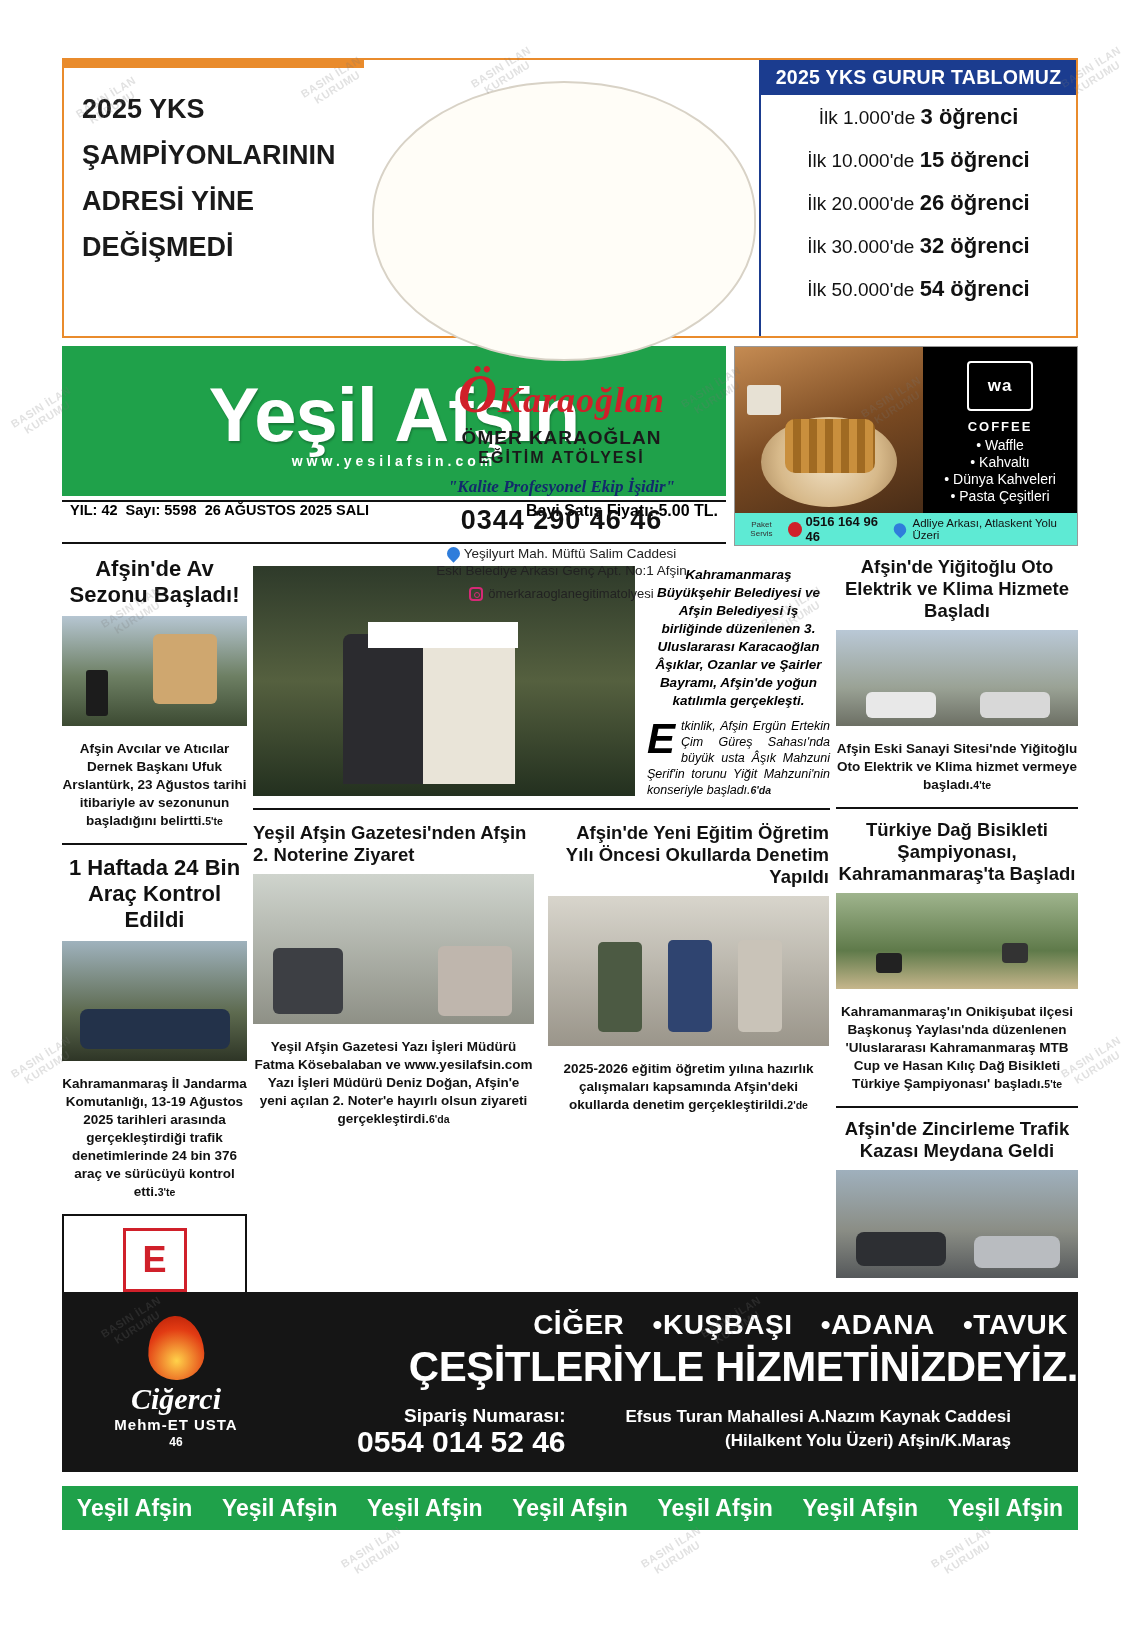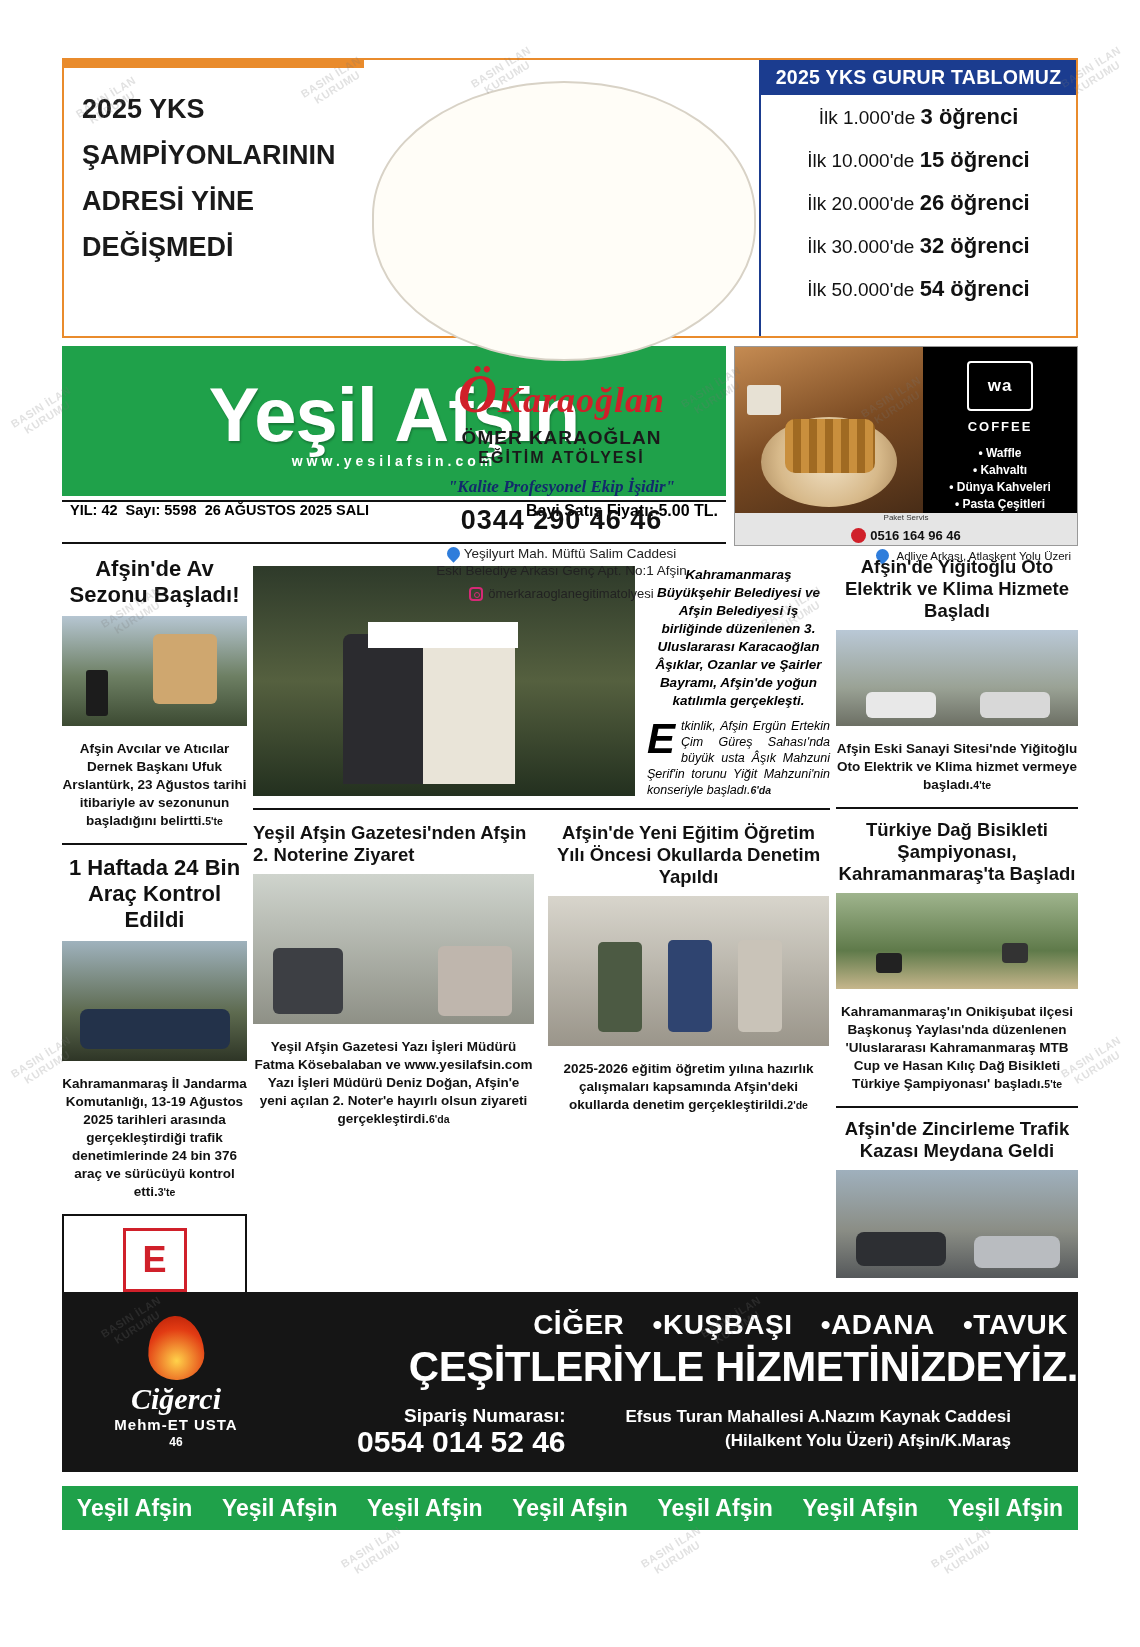--- a/index.html
+++ b/index.html
@@ -36,22 +36,22 @@
   .masthead h1{margin:0;color:#fff;font-size:76px;font-weight:bold;letter-spacing:-1px;line-height:84px;text-shadow:1px 2px 2px rgba(0,0,0,.25);}
   .masthead .url{color:#fff;font-size:14px;letter-spacing:4px;font-weight:bold;margin-top:-4px;}
   .coffeead{position:absolute;left:734px;top:346px;width:344px;height:200px;border:1px solid #999;box-sizing:border-box;background:#111;display:flex;}
   .coffee-img{width:188px;height:100%;background:linear-gradient(160deg,#c58b52,#7a4a22 45%,#3a2414);position:relative;overflow:hidden;}
   .coffee-img .plate{position:absolute;left:26px;top:70px;width:136px;height:90px;background:radial-gradient(circle at 50% 45%,#f2e3c8,#d7b98a 60%,#a8865a);border-radius:50%;}
   .coffee-img .waffle{position:absolute;left:50px;top:72px;width:90px;height:54px;background:repeating-linear-gradient(90deg,#c98f3d 0 8px,#a06a22 8px 16px),repeating-linear-gradient(0deg,#c98f3d 0 8px,#a06a22 8px 16px);border-radius:10px;}
   .coffee-img .cup{position:absolute;left:12px;top:38px;width:34px;height:30px;background:#e7e1d4;border-radius:3px;}
   .coffee-right{flex:1;background:#000;color:#fff;text-align:center;padding-top:14px;box-sizing:border-box;}
   .wa-logo{width:62px;height:46px;margin:0 auto;border:2px solid #fff;border-radius:4px;display:flex;align-items:center;justify-content:center;font-size:17px;font-weight:bold;letter-spacing:1px;}
   .coffee-ttl{font-size:13px;font-weight:bold;letter-spacing:2px;margin-top:8px;}
-  .coffee-list{font-size:12px;line-height:17px;margin-top:11px;font-weight:bold;}
-  .coffee-bottom{position:absolute;left:734px;top:513px;width:344px;height:33px;background:#e5e5e5;border:1px solid #999;border-top:0;box-sizing:border-box;display:flex;align-items:center;font-size:11.5px;color:#111;padding:0 6px;gap:6px;flex-direction:column;}
+  .coffee-list{font-size:14px;line-height:17px;margin-top:3px;font-weight:normal;}
+  .coffee-bottom{position:absolute;left:734px;top:513px;width:344px;height:33px;background:#5eead4;border:1px solid #999;border-top:0;box-sizing:border-box;display:flex;align-items:center;font-size:11.5px;color:#111;padding:0 6px;gap:6px;}
   .pkt{font-size:8px;line-height:9px;color:#333;text-align:center;}
   .phone-badge{display:flex;align-items:center;gap:4px;font-weight:bold;font-size:13px;}
   .phone-dot{width:15px;height:15px;border-radius:50%;background:#d0202a;}
 
   
   .infobar{position:absolute;left:62px;top:500px;width:664px;height:44px;border-top:2px solid #111;border-bottom:2px solid #111;display:flex;align-items:flex-start;justify-content:space-between;padding:0 8px;box-sizing:border-box;font-size:14.5px;font-weight:bold;}
   .infobar .price{font-size:16px;}
 
   
   .col-left{position:absolute;left:62px;top:556px;width:185px;}
@@ -274,21 +274,21 @@
     <div class="midrow">
       <div class="cell">
         <h3 class="hl sm" style="text-align:left;">Yeşil Afşin Gazetesi'nden Afşin 2. Noterine Ziyaret</h3>
         <div class="ph notary">
             <div class="d1"></div>
             <div class="d2"></div>
           </div>
         <p class="body"><span>Yeşil Afşin Gazetesi Yazı İşleri Müdürü Fatma Kösebalaban ve www.yesilafsin.com Yazı İşleri Müdürü Deniz Doğan, Afşin'e yeni açılan 2. Noter'e hayırlı olsun ziyareti gerçekleştirdi.</span><span class="page-ref">6'da</span></p>
       </div>
       <div class="cell">
-        <h3 class="hl sm" style="text-align:center;">Afşin'de Yeni Eğitim Öğretim Yılı Öncesi Okullarda Denetim Yapıldı</h3>
+        <h3 class="hl sm" style="text-align:right;">Afşin'de Yeni Eğitim Öğretim Yılı Öncesi Okullarda Denetim Yapıldı</h3>
         <div class="ph school">
             <div class="s1"></div>
             <div class="s2"></div>
             <div class="s3"></div>
           </div>
         <p class="body"><span>2025-2026 eğitim öğretim yılına hazırlık çalışmaları kapsamında Afşin'deki okullarda denetim gerçekleştirildi.</span><span class="page-ref">2'de</span></p>
       </div>
     </div>
   </div>
 

